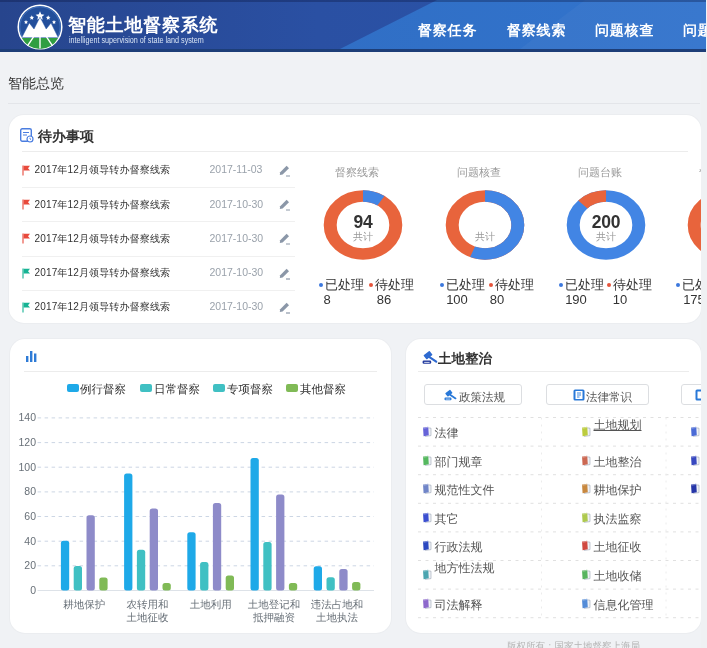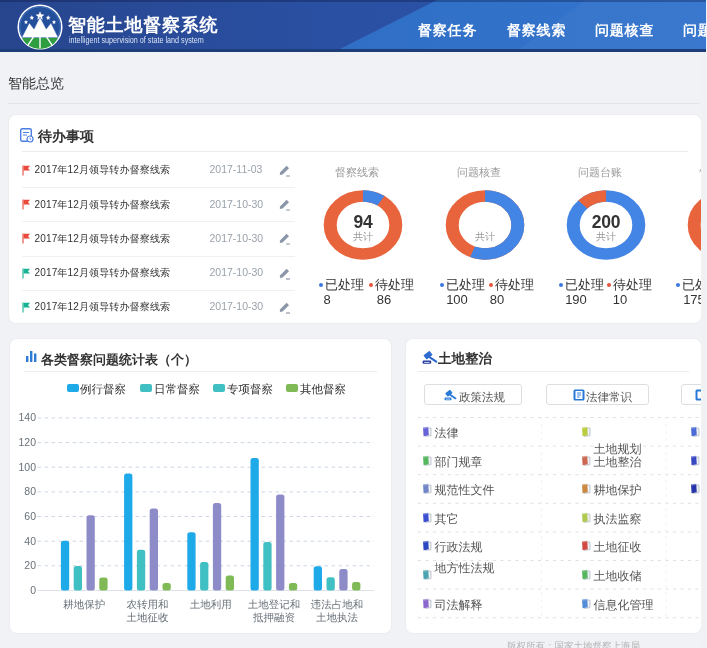--- a/index.html
+++ b/index.html
@@ -12,21 +12,21 @@
   background:linear-gradient(90deg,#2f6abe 0%,#3274cd 100%);
   clip-path:polygon(437px 0, 340px 49px, 706px 49px, 706px 0); }
 .hdiag2 { position:absolute; left:0; top:0; width:706px; height:49px;
   background:rgba(255,255,255,0.035);
   clip-path:polygon(585px 0, 520px 49px, 706px 49px, 706px 0); }
 .hline { position:absolute; left:0; top:49px; width:706px; height:3px; background:#1d3e78; }
 .nav { position:absolute; left:0; top:0; width:100%; height:49px; color:#ffffff; font-size:14px; font-weight:bold; letter-spacing:0.8px; }
 .nav span { position:absolute; top:22px; white-space:nowrap; }
 .crumb { position:absolute; left:8px; top:75px; font-size:14px; color:#3a3a3a; }
 .crumbline { position:absolute; left:8px; top:103px; width:692px; height:1px; background:#e3e5e9; }
-.card { position:absolute; background:#fff; box-shadow:0 0 0 1px #ebedf0; border-radius:7px; }
+.card { position:absolute; background:#fff; box-shadow:0 0 0 1px #ebedf0; border-radius:15px; }
 .card1 { left:9px; top:115px; width:692px; height:208px; overflow:hidden; }
 .card2 { left:10px; top:339px; width:381px; height:294px; overflow:hidden; }
 .card3 { left:406px; top:339px; width:295px; height:294px; overflow:hidden; }
 .ctitle { position:absolute; font-size:14px; font-weight:bold; color:#333; white-space:nowrap; }
 .csep { position:absolute; height:1px; background:#ececec; }
 .itext { position:absolute; left:25.5px; top:4px; font-size:10px; letter-spacing:0.15px; color:#333; white-space:nowrap; }
 .idate { position:absolute; left:200.5px; top:4px; font-size:10.5px; color:#9aa2ab; }
 .isep { position:absolute; left:13px; width:273px; height:1px; background:#f0f0f0; }
 .dtitle { position:absolute; top:50px; width:100px; text-align:center; font-size:11px; color:#999; }
 .dnum { position:absolute; top:97px; width:100px; text-align:center; font-size:17.5px; font-weight:bold; color:#333; letter-spacing:-0.3px;}
@@ -193,21 +193,20 @@
 <div class="lnum" style="left:670px; width:30px; text-align:center;">175</div>
 
 </div>
 
 <div class="card card2">
   <svg width="13" height="13" style="left:15px; top:11px;" viewBox="0 0 13 13">
     <rect x="1" y="6" width="2.4" height="6" fill="#2e7bd6"></rect>
     <rect x="5" y="1" width="2.4" height="11" fill="#2e7bd6"></rect>
     <rect x="9" y="3.5" width="2.4" height="8.5" fill="#2e7bd6"></rect>
   </svg>
-  <div class="ctitle" style="left:31px; top:11.5px; font-size:13px;">各类督察问题统计表（个）</div>
   <div class="csep" style="left:14px; top:32px; width:353px;"></div>
   <div class="abs" style="left:57px; top:45.2px; width:11.5px; height:7.5px; border-radius:2px; background:#1ea9e8;"></div>
     <div class="abs" style="left:70px; top:43.3px; font-size:11.5px; color:#333;">例行督察</div>
     <div class="abs" style="left:130px; top:45.2px; width:11.5px; height:7.5px; border-radius:2px; background:#40c0c3;"></div>
     <div class="abs" style="left:144px; top:43.3px; font-size:11.5px; color:#333;">日常督察</div>
     <div class="abs" style="left:203px; top:45.2px; width:11.5px; height:7.5px; border-radius:2px; background:#40c0c3;"></div>
     <div class="abs" style="left:217px; top:43.3px; font-size:11.5px; color:#333;">专项督察</div>
     <div class="abs" style="left:276px; top:45.2px; width:11.5px; height:7.5px; border-radius:2px; background:#80ba56;"></div>
     <div class="abs" style="left:290px; top:43.3px; font-size:11.5px; color:#333;">其他督察</div>
   <svg width="381" height="294" style="left:0px; top:0px;" viewBox="0 0 381 294">
@@ -339,21 +338,21 @@
       <path d="M3.2 1.4 L9 2.2 L9 9.6 L3.2 10.4 Z" fill="#f0f2f6" stroke="#9aa5b5" stroke-width="0.6"></path>
       <path d="M1 1.6 L6.2 0.7 L6.8 9.3 L1.6 10.2 Z" fill="#8d68cc"></path>
       <path d="M1 1.6 L6.2 0.7 L6.9 1.8 L1.7 2.7 Z" fill="#ffffff" opacity="0.35"></path>
     </svg>
     <div class="lrow" style="left:28.5px; top:257.5px;">司法解释</div>
     <svg width="10" height="11" style="left:175.0px; top:86.9px;" viewBox="0 0 10 11">
       <path d="M3.2 1.4 L9 2.2 L9 9.6 L3.2 10.4 Z" fill="#f0f2f6" stroke="#9aa5b5" stroke-width="0.6"></path>
       <path d="M1 1.6 L6.2 0.7 L6.8 9.3 L1.6 10.2 Z" fill="#bccc3e"></path>
       <path d="M1 1.6 L6.2 0.7 L6.9 1.8 L1.7 2.7 Z" fill="#ffffff" opacity="0.35"></path>
     </svg>
-    <div class="lrow" style="left:187.5px; top:102px;">土地规划</div>
+    <div class="lrow" style="left:187.5px; top:78px;text-decoration:underline;">土地规划</div>
     <svg width="10" height="11" style="left:175.0px; top:115.5px;" viewBox="0 0 10 11">
       <path d="M3.2 1.4 L9 2.2 L9 9.6 L3.2 10.4 Z" fill="#f0f2f6" stroke="#9aa5b5" stroke-width="0.6"></path>
       <path d="M1 1.6 L6.2 0.7 L6.8 9.3 L1.6 10.2 Z" fill="#cc6852"></path>
       <path d="M1 1.6 L6.2 0.7 L6.9 1.8 L1.7 2.7 Z" fill="#ffffff" opacity="0.35"></path>
     </svg>
     <div class="lrow" style="left:187.5px; top:114.5px;">土地整治</div>
     <svg width="10" height="11" style="left:175.0px; top:144.1px;" viewBox="0 0 10 11">
       <path d="M3.2 1.4 L9 2.2 L9 9.6 L3.2 10.4 Z" fill="#f0f2f6" stroke="#9aa5b5" stroke-width="0.6"></path>
       <path d="M1 1.6 L6.2 0.7 L6.8 9.3 L1.6 10.2 Z" fill="#c8883f"></path>
       <path d="M1 1.6 L6.2 0.7 L6.9 1.8 L1.7 2.7 Z" fill="#ffffff" opacity="0.35"></path>

